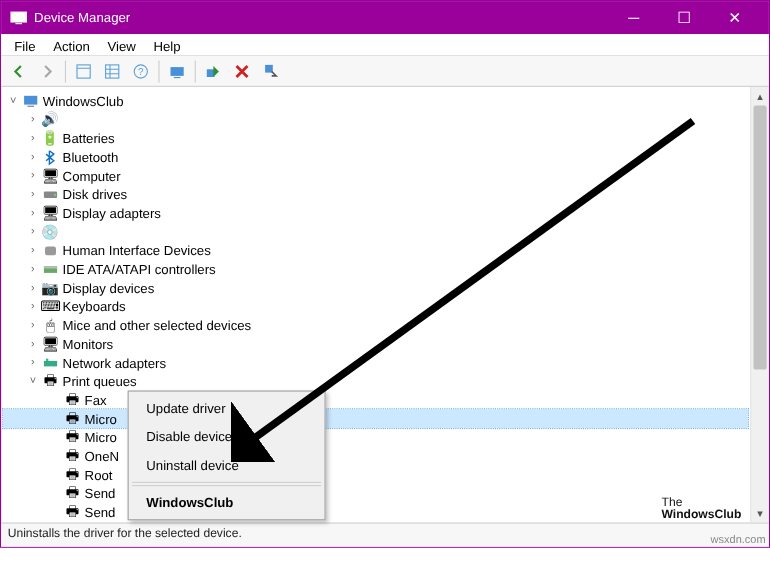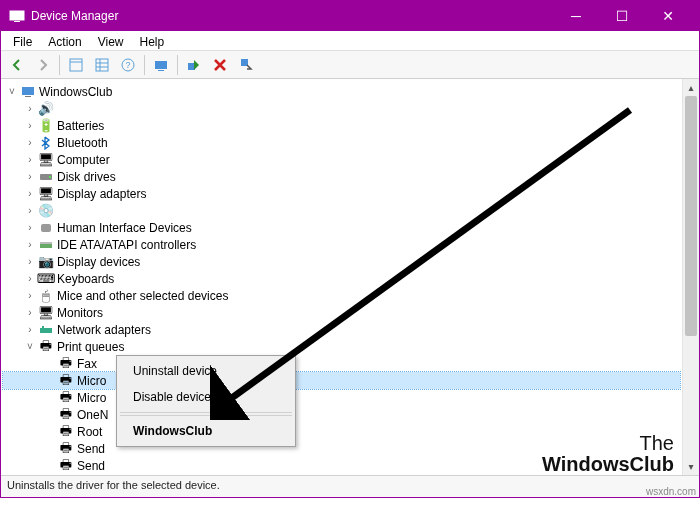--- a/index.html
+++ b/index.html
@@ -27,21 +27,21 @@
     .selected { background: #cce8ff; outline: 1px dotted #66afe9; }
     .statusbar { height: 22px; border-top: 1px solid #d0d0d0; font-size: 11px; padding: 3px 6px; color: #222; background:#f7f7f7; }
     .scrollbar { width: 17px; background: #f0f0f0; border-left: 1px solid #e4e4e4; display:flex; flex-direction:column; }
     .sbbtn { height: 17px; display:flex; align-items:center; justify-content:center; font-size:10px; color:#555; }
     .sbtrack { flex:1; position:relative; }
     .sbthumb { position:absolute; left:2px; right:2px; top:0; height:240px; background:#c2c2c2; border-radius:2px; }
     .ctxmenu { position: absolute; left: 116px; top: 355px; width: 180px; background: #f0f0f0; border: 1px solid #a0a0a0; box-shadow: 2px 2px 4px rgba(0,0,0,0.25); font-size: 12px; padding: 2px; z-index: 50; }
     .ctxitem { padding: 6px 14px; }
     .ctxitem.bold { font-weight: bold; }
     .ctxsep { height: 1px; background: #d0d0d0; margin: 2px 1px; }
-    .watermark { position: absolute; right: 26px; bottom: 38px; font-size: 20px; color: #111; text-align: right; line-height: 1.05; font-weight: 400; z-index: 5; }
+    .watermark { position: absolute; right: 26px; bottom: 38px; font-size: 11px; color: #111; text-align: left; line-height: 1.05; font-weight: 400; z-index: 5; }
     .watermark b { font-weight: 600; margin-top: 28px; }
     .srcmark { position: absolute; right: 4px; bottom: 16px; font-size: 10px; color: #888; }
     .arrow { position: absolute; left: 210px; top: 100px; z-index: 60; pointer-events: none; }
     svg.ico { width: 16px; height: 16px; }
   </style>
 </head>
 <body>
 
 <div class="window">
 
@@ -287,22 +287,23 @@
       <div class="sbbtn">▾</div>
     </div>
   </div>
 
   <div class="statusbar">
     <span>Uninstalls the driver for the selected device.</span>
   </div>
 </div>
 
 <div class="ctxmenu">
+  <div class="ctxitem">Update driver</div>
+  <div class="ctxitem">Disable device</div>
   <div class="ctxitem">Uninstall device</div>
-  <div class="ctxitem">Disable device</div>
   <div class="ctxsep"></div>
   <div class="ctxsep"></div>
   <div class="ctxitem bold">WindowsClub</div>
 </div>
 
 <svg class="arrow" width="440" height="320" viewBox="0 0 440 320">
   <defs>
     <marker id="ah" markerWidth="12" markerHeight="12" refX="2" refY="6" orient="auto">
       <path d="M0 0 L12 6 L0 12 Z" fill="#000"></path>
     </marker>

